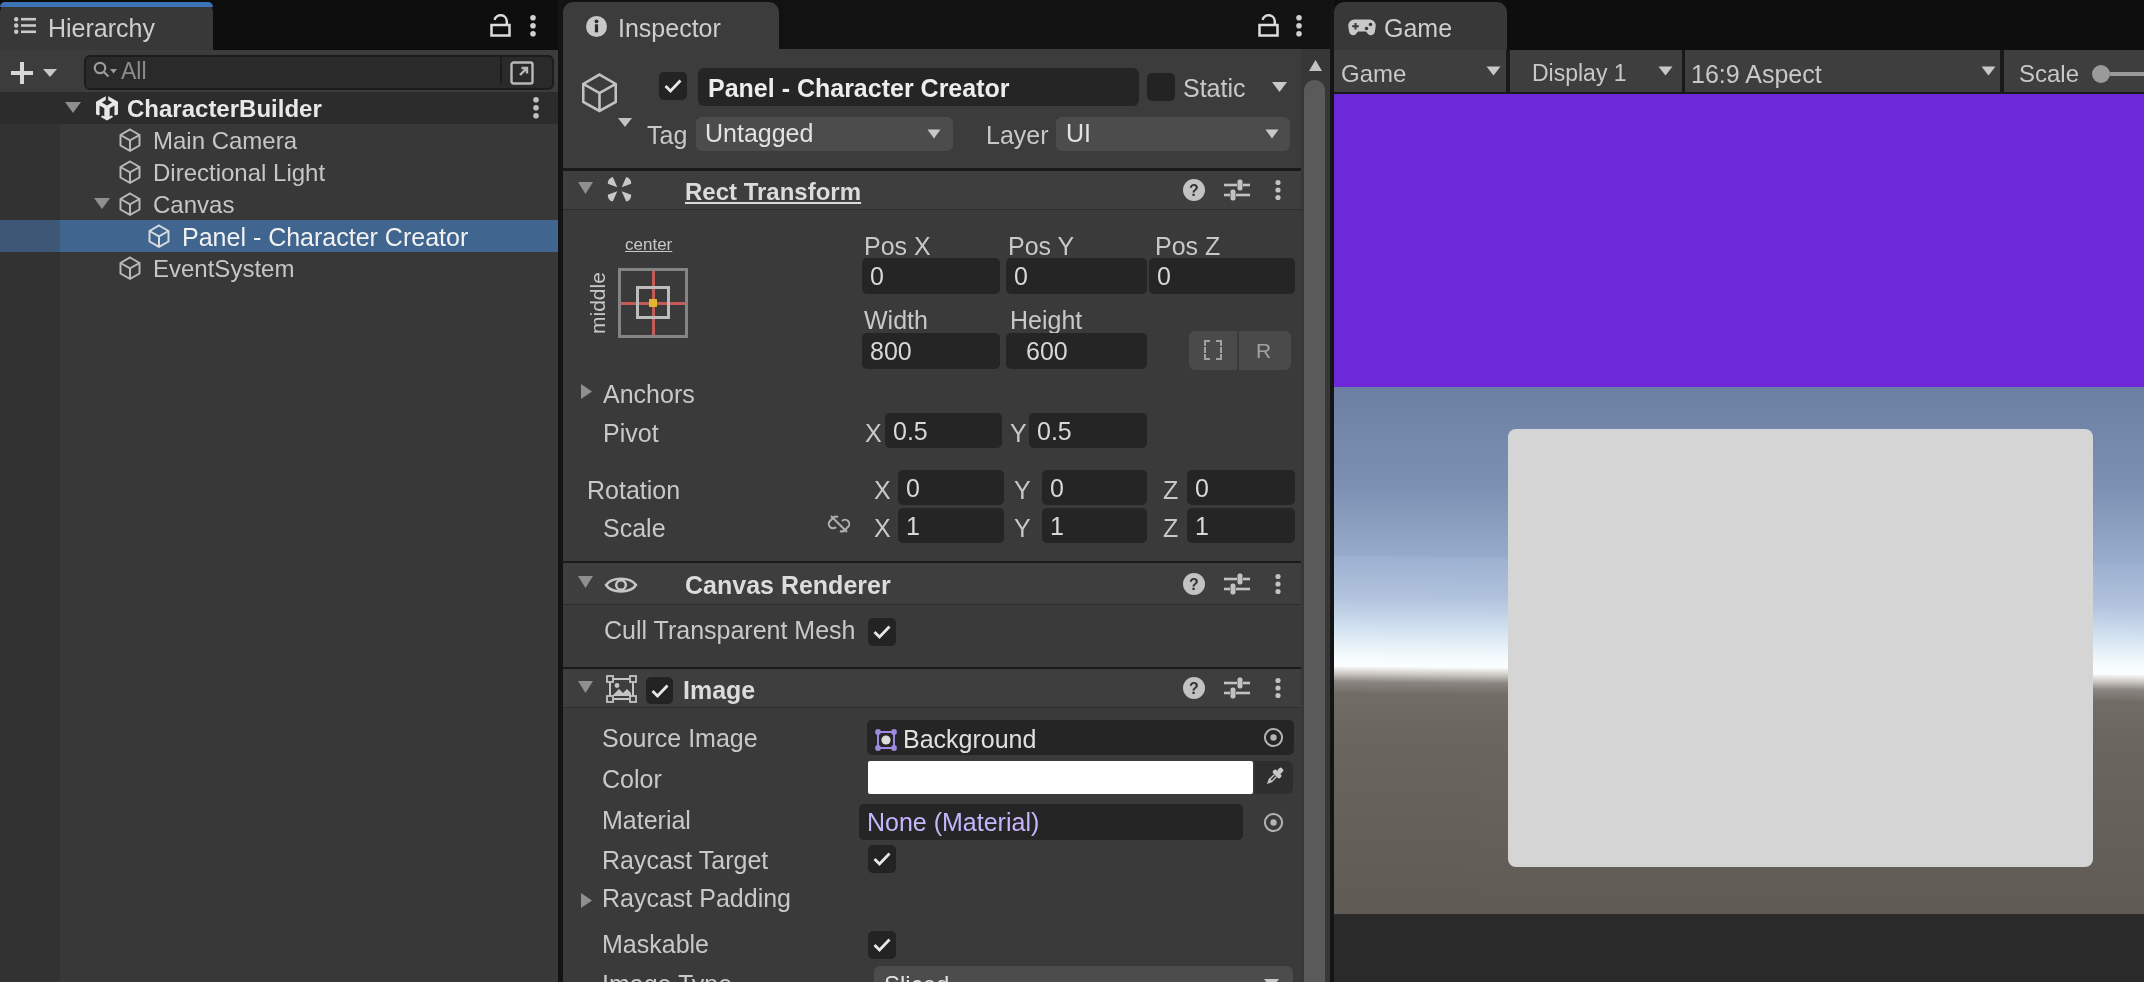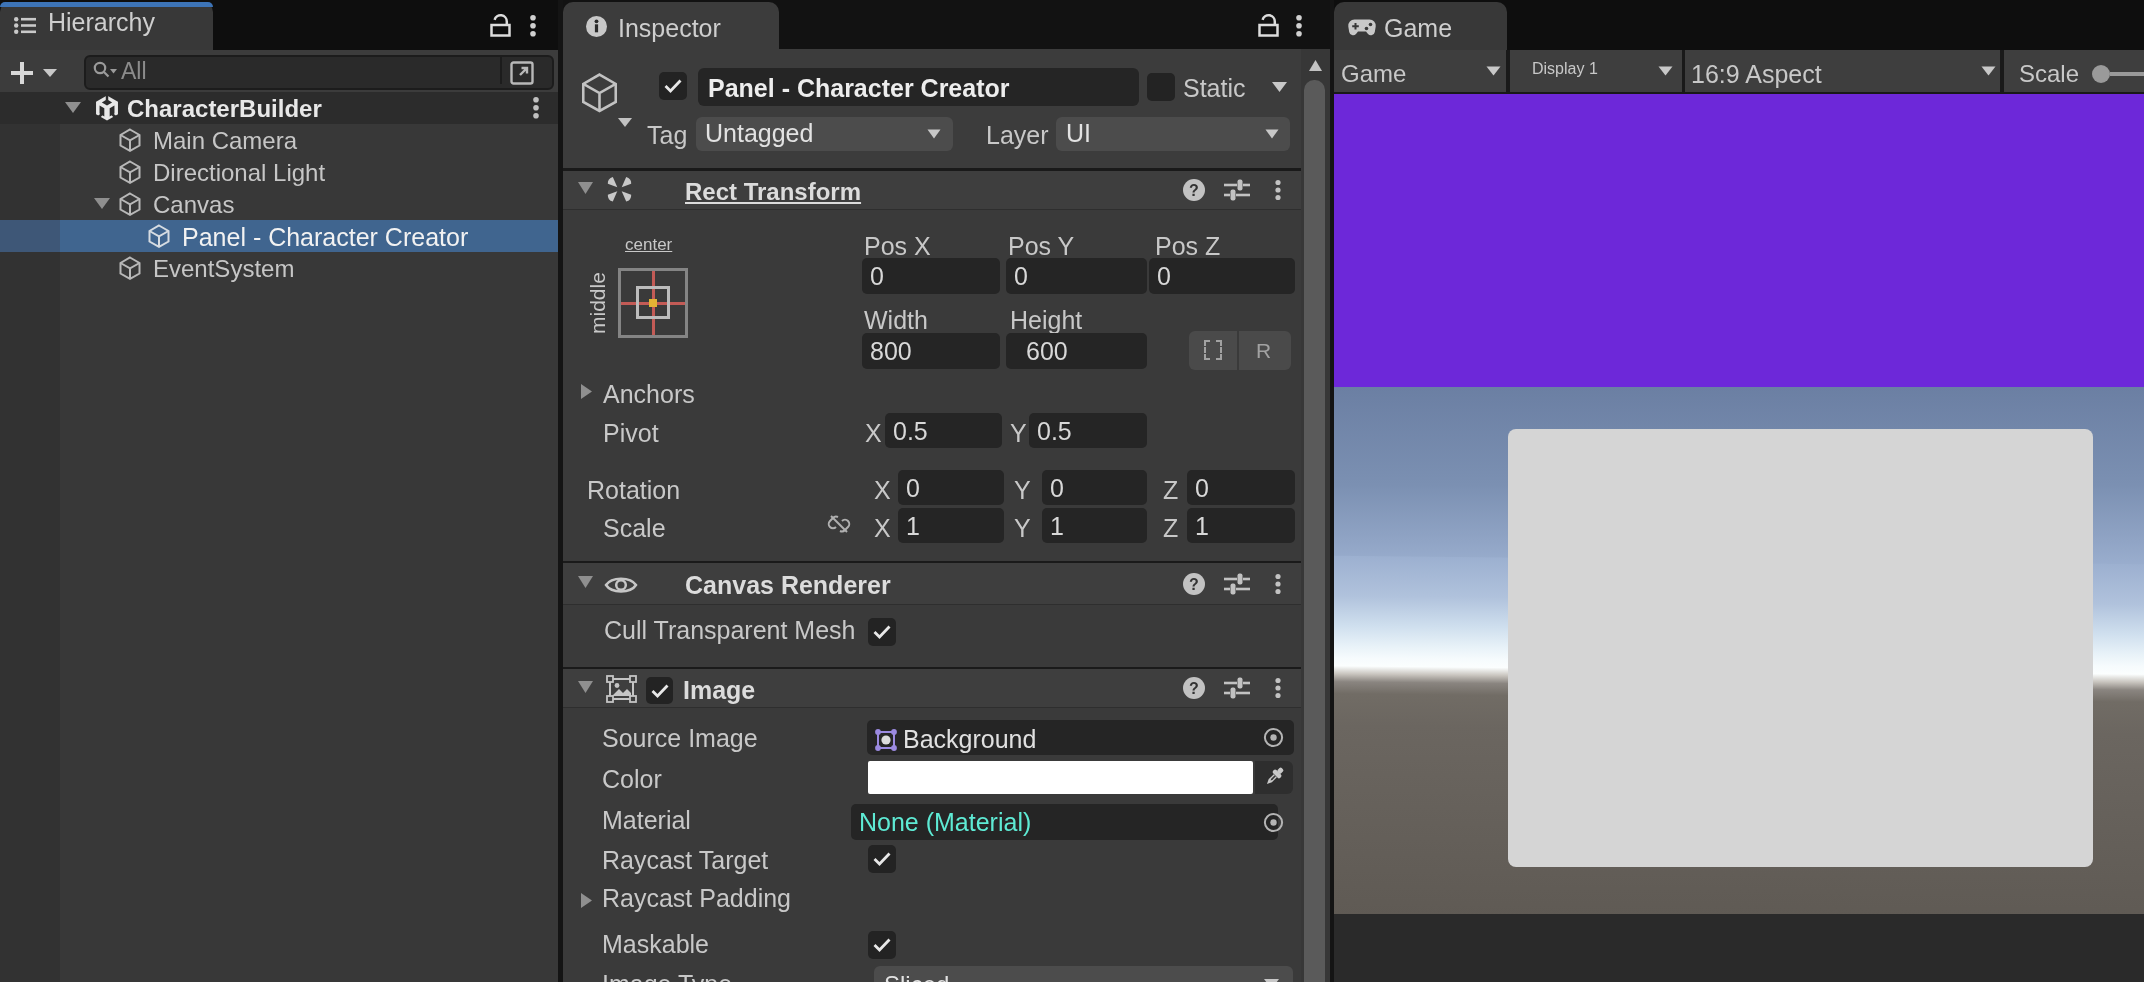--- a/index.html
+++ b/index.html
@@ -22,21 +22,21 @@
   <svg style="left:14px;top:17px;" width="23" height="17" viewBox="0 0 23 17">
     <circle cx="2.2" cy="2.2" r="2.2" fill="#c9c9c9"></circle>
     <circle cx="2.2" cy="8.5" r="2.2" fill="#c9c9c9"></circle>
     <circle cx="2.2" cy="14.8" r="2.2" fill="#c9c9c9"></circle>
     <g stroke="#c9c9c9" stroke-width="2.6">
       <line x1="7" y1="2.2" x2="22" y2="2.2"></line>
       <line x1="7" y1="8.5" x2="22" y2="8.5"></line>
       <line x1="7" y1="14.8" x2="22" y2="14.8"></line>
     </g>
   </svg>
-  <div class="txt" style="left:48px;top:8px;font-size:25px;color:#cecece;">Hierarchy</div>
+  <div class="txt" style="left:48px;top:14px;font-size:25px;color:#cecece;">Hierarchy</div>
 
   <svg style="left:489px;top:14px;" width="26" height="24" viewBox="0 0 26 24">
     <rect x="2.5" y="11" width="18" height="10.5" fill="none" stroke="#dcdcdc" stroke-width="2.5"></rect>
     <path d="M 17.8 11 L 17.8 7.6 A 6.2 6.2 0 0 0 5.6 5.9" fill="none" stroke="#dcdcdc" stroke-width="2.5"></path>
   </svg>
   <svg style="left:528px;top:15px;" width="10" height="22" viewBox="0 0 10 22">
     <circle cx="5" cy="2.8" r="2.8" fill="#d0d0d0"></circle>
       <circle cx="5" cy="10.8" r="2.8" fill="#d0d0d0"></circle>
       <circle cx="5" cy="18.8" r="2.8" fill="#d0d0d0"></circle>
   </svg>
@@ -325,21 +325,21 @@
     <g transform="rotate(45 12 12)" fill="#c8c8c8">
       <rect x="9.6" y="0.2" width="4.8" height="5.6" rx="1.6"></rect>
       <rect x="7.0" y="5.4" width="10" height="4.6" rx="1.8"></rect>
       <path d="M 9.8 10.2 L 14.2 10.2 L 14.2 17.2 L 12 22 L 9.8 17.2 Z"></path>
     </g>
     <g transform="rotate(45 12 12)" fill="#383838">
       <path d="M 11.2 10.2 L 12.9 10.2 L 12.9 15.2 L 12.05 17 L 11.2 15.2 Z"></path>
     </g>
   </svg>
   <div class="txt" style="left:39px;top:806px;">Material</div>
-  <div class="field" style="left:288px;top:804px;width:427px;height:36px;line-height:36px;color:#5eead4;">None (Material)</div>
+  <div class="field" style="left:296px;top:804px;width:384px;height:36px;line-height:36px;color:#c4b5fd;">None (Material)</div>
   <svg style="left:700px;top:812px;" width="21" height="21" viewBox="0 0 21 21">
     <circle cx="10.5" cy="10.5" r="8.6" fill="none" stroke="#b4b4b4" stroke-width="2"></circle>
     <circle cx="10.5" cy="10.5" r="3.2" fill="#b4b4b4"></circle>
   </svg>
   <div class="txt" style="left:39px;top:846px;">Raycast Target</div>
   <div class="cb" style="left:305px;top:845px;width:28px;height:28px;"></div>
   <svg style="left:310px;top:852px;" width="18" height="14" viewBox="0 0 18 14">
     <path d="M 1.5 7 L 6.5 12 L 16.5 1.5" fill="none" stroke="#e8e8e8" stroke-width="2.8"></path>
   </svg>
   <svg style="left:17px;top:892px;" width="13" height="17" viewBox="0 0 13 17">
@@ -440,21 +440,21 @@
   </svg>
   <div class="txt" style="left:50px;top:14px;font-size:25px;color:#cecece;">Game</div>
 
   <div class="abs" style="left:0;top:50px;width:810px;height:44px;background:#191919;"></div>
   <div class="abs" style="left:0;top:50px;width:172px;height:42px;background:#3e3e3e;"></div>
   <div class="txt" style="left:7px;top:60px;font-size:24px;color:#c8c8c8;">Game</div>
   <svg style="left:152px;top:66px;" width="15" height="10" viewBox="0 0 15 10">
     <path d="M 0.5 0.5 L 14.5 0.5 L 7.5 9.5 Z" fill="#c8c8c8"></path>
   </svg>
   <div class="abs" style="left:176px;top:50px;width:172px;height:42px;background:#3e3e3e;"></div>
-  <div class="txt" style="left:198px;top:60px;font-size:16px;color:#c8c8c8;">Display 1</div>
+  <div class="txt" style="left:198px;top:60px;font-size:23px;color:#c8c8c8;">Display 1</div>
   <svg style="left:324px;top:66px;" width="15" height="10" viewBox="0 0 15 10">
     <path d="M 0.5 0.5 L 14.5 0.5 L 7.5 9.5 Z" fill="#c8c8c8"></path>
   </svg>
   <div class="abs" style="left:351px;top:50px;width:315px;height:42px;background:#3e3e3e;"></div>
   <div class="txt" style="left:357px;top:60px;font-size:25px;color:#c8c8c8;">16:9 Aspect</div>
   <svg style="left:647px;top:66px;" width="15" height="10" viewBox="0 0 15 10">
     <path d="M 0.5 0.5 L 14.5 0.5 L 7.5 9.5 Z" fill="#c8c8c8"></path>
   </svg>
   <div class="abs" style="left:670px;top:50px;width:140px;height:42px;background:#3e3e3e;"></div>
   <div class="txt" style="left:685px;top:60px;font-size:24px;color:#c8c8c8;">Scale</div>

